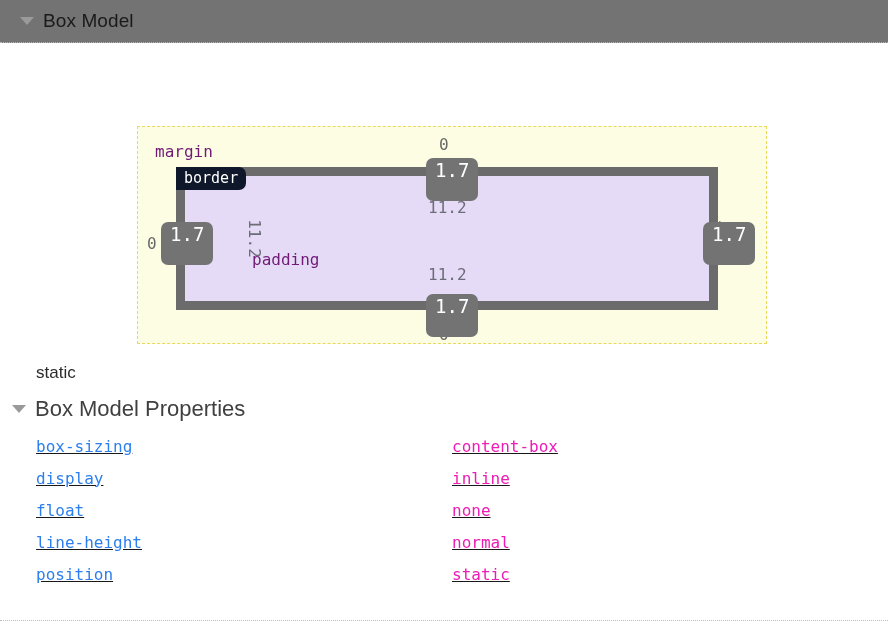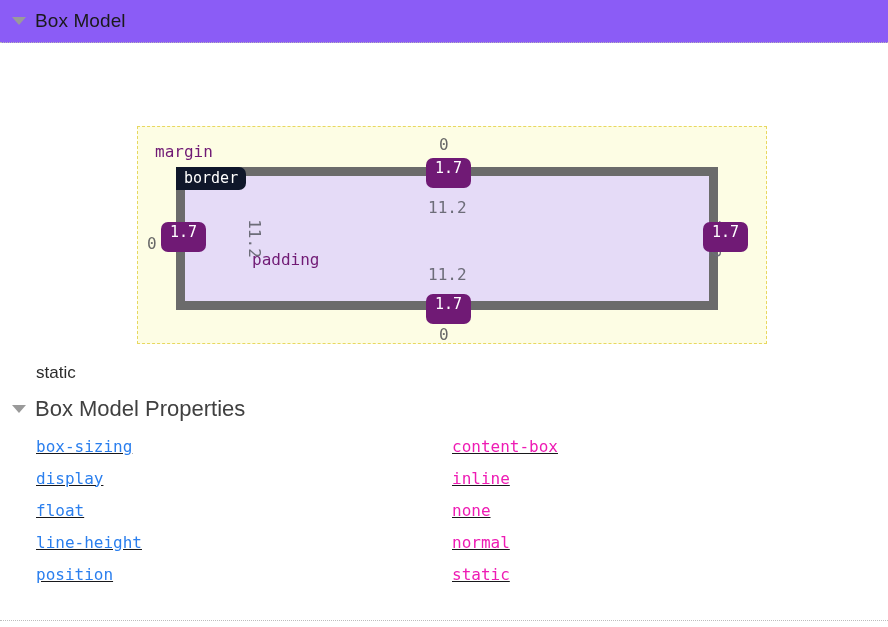--- a/index.html
+++ b/index.html
@@ -14,25 +14,25 @@
     font-size: 13px;
     color: #18181b;
     overflow: hidden;
     position: relative;
   }
 
   
   .panel-header {
     height: 43px;
     box-sizing: border-box;
-    background: #8b5cf6;
+    background: #737373;
     border-bottom: 1px dotted #b8b8b8;
     display: flex;
     align-items: center;
-    padding-left: 12px;
+    padding-left: 20px;
     text-align: center;
   }
   .twisty {
     width: 0;
     height: 0;
     border-left: 7px solid transparent;
     border-right: 7px solid transparent;
     border-top: 8px solid #9a9a9a;
     margin-right: 9px;
     flex: 0 0 auto;
@@ -112,25 +112,25 @@
   
   .val {
     position: absolute;
     font-family: "DejaVu Sans Mono", "Liberation Mono", monospace;
     font-size: 16px;
     white-space: nowrap;
   }
   .val-margin { color: #686868; }
   .val-padding { color: #6d6d79; }
   .val-border {
-    background: #701a75;
+    background: #737373;
     color: #ffffff;
     border-radius: 7px;
-    padding: 3px 9px 11px 9px;
-    font-size: 15px;
+    padding: 3px 9px 20px 9px;
+    font-size: 19px;
     line-height: 1.05;
   }
   .rot {
     transform: rotate(90deg);
     transform-origin: center center;
   }
 
   
   .summary-row {
     position: absolute;

